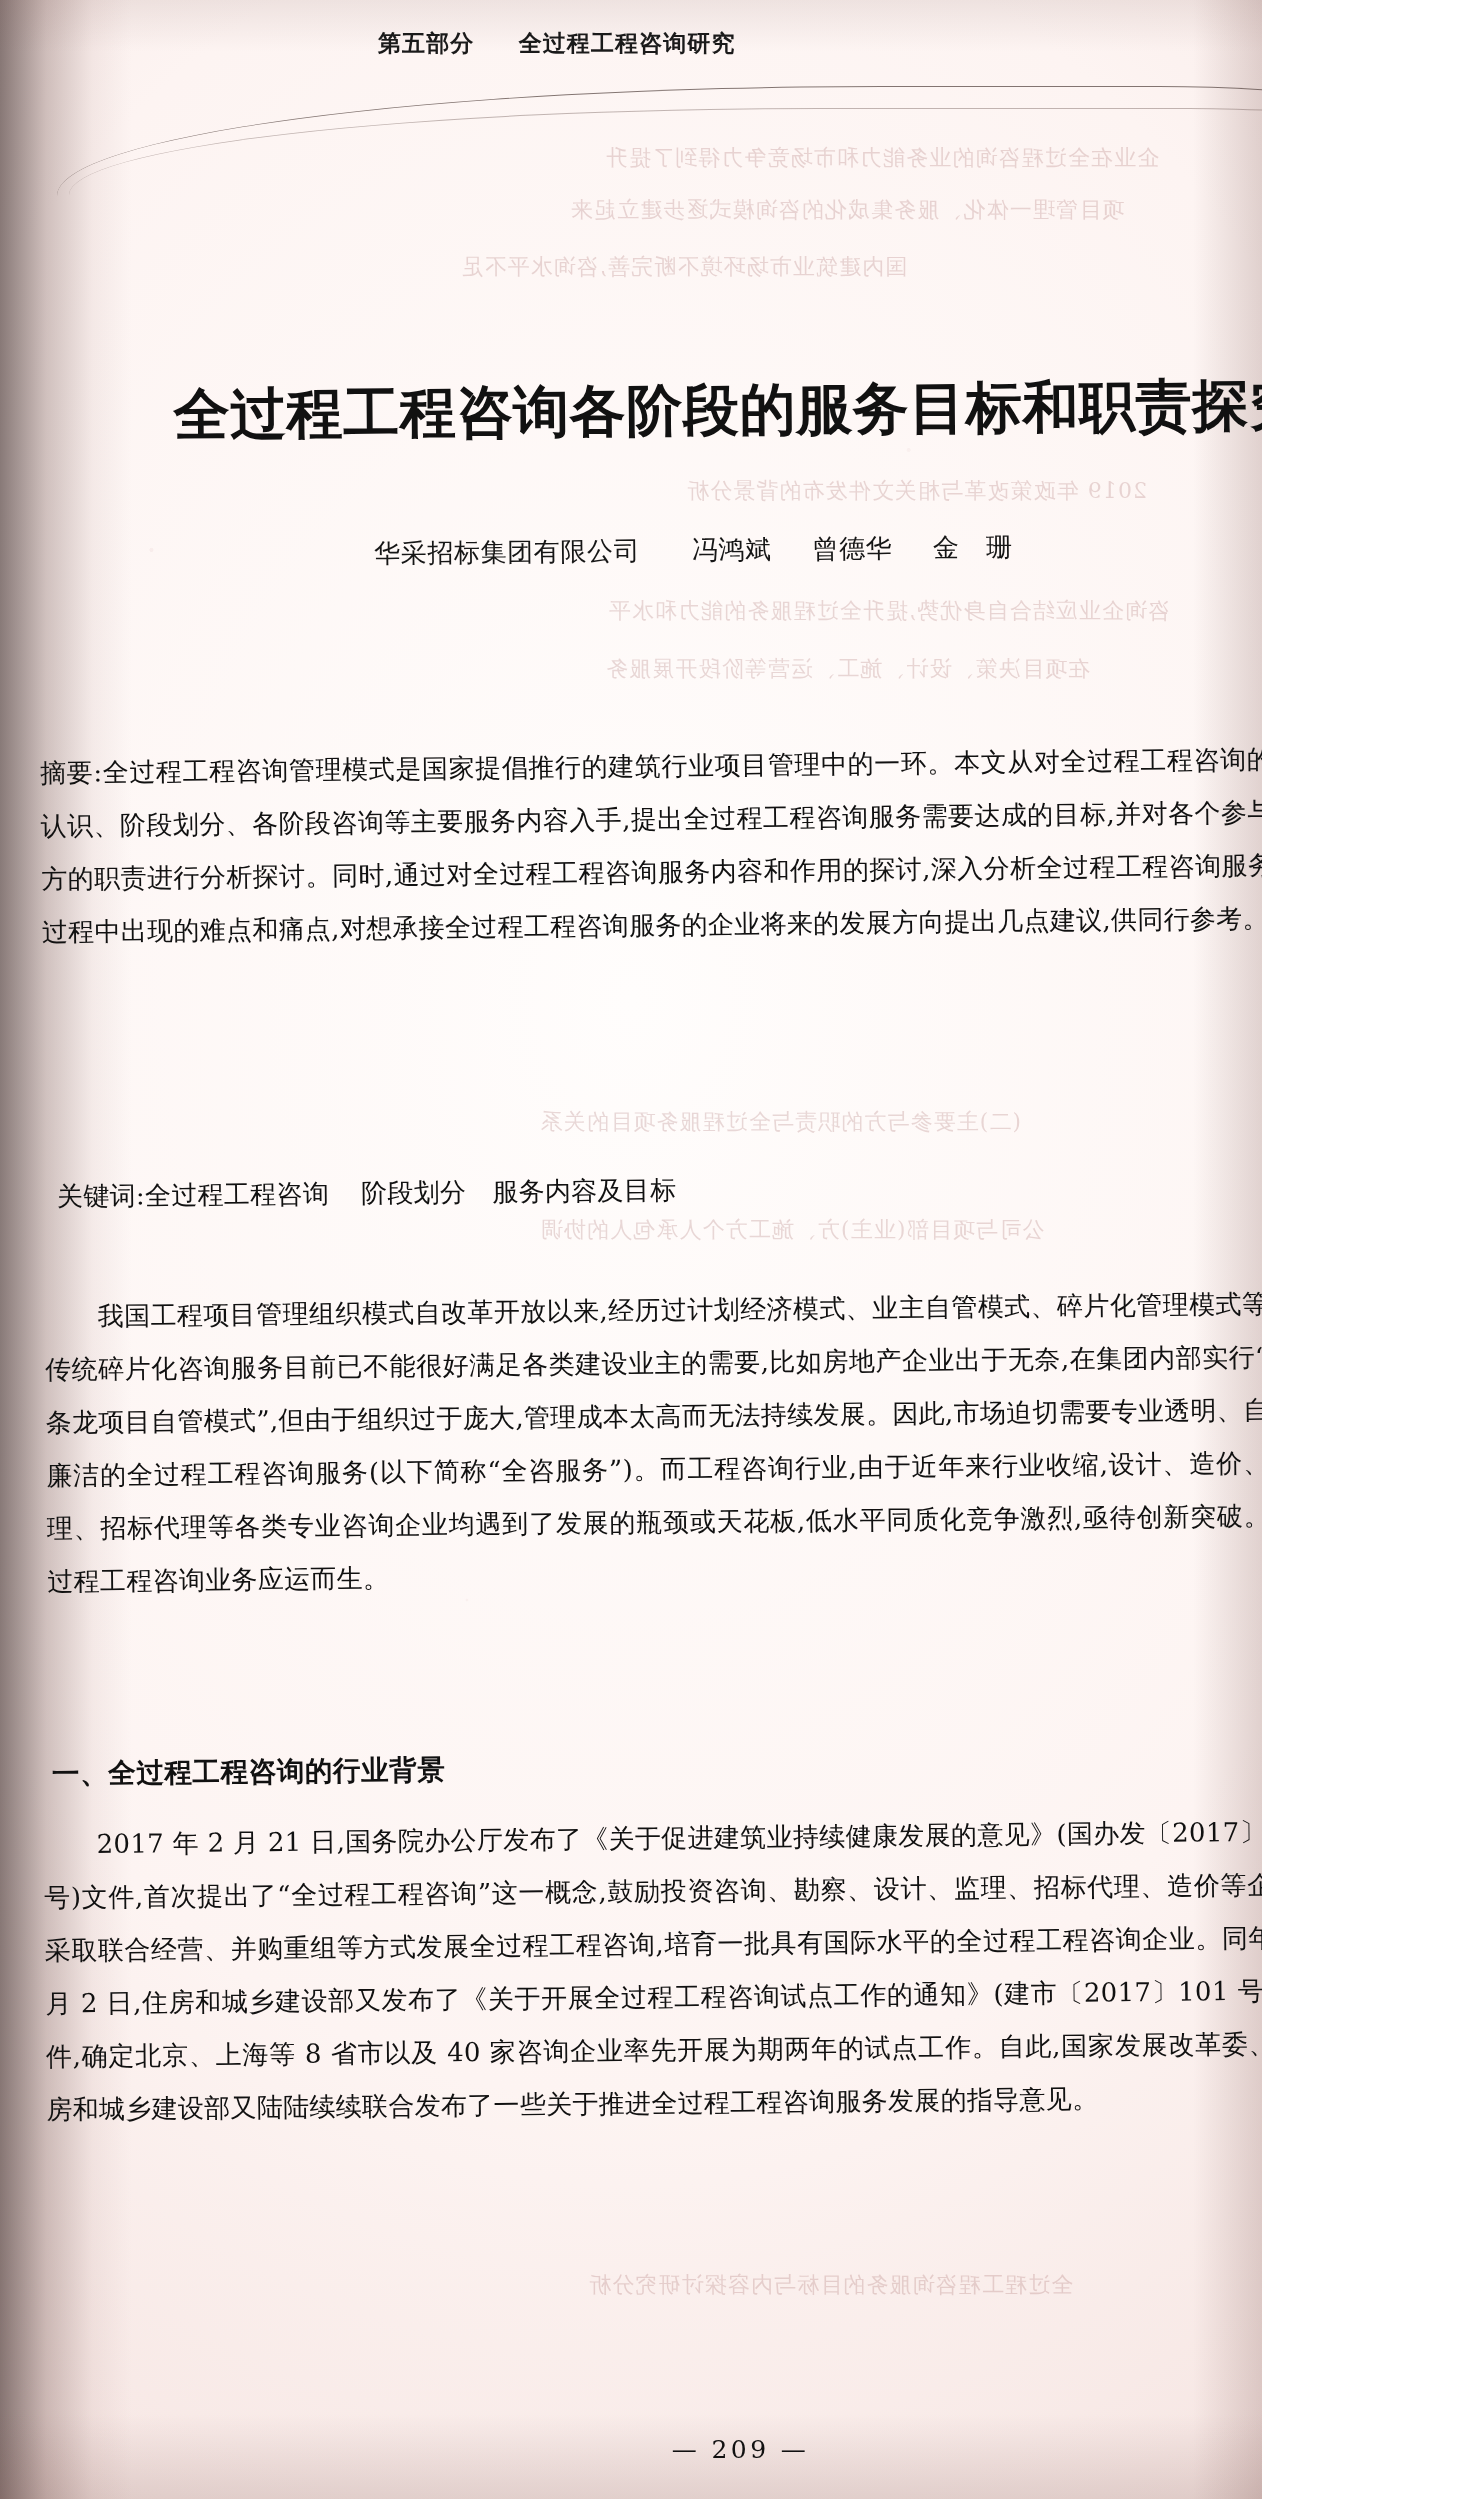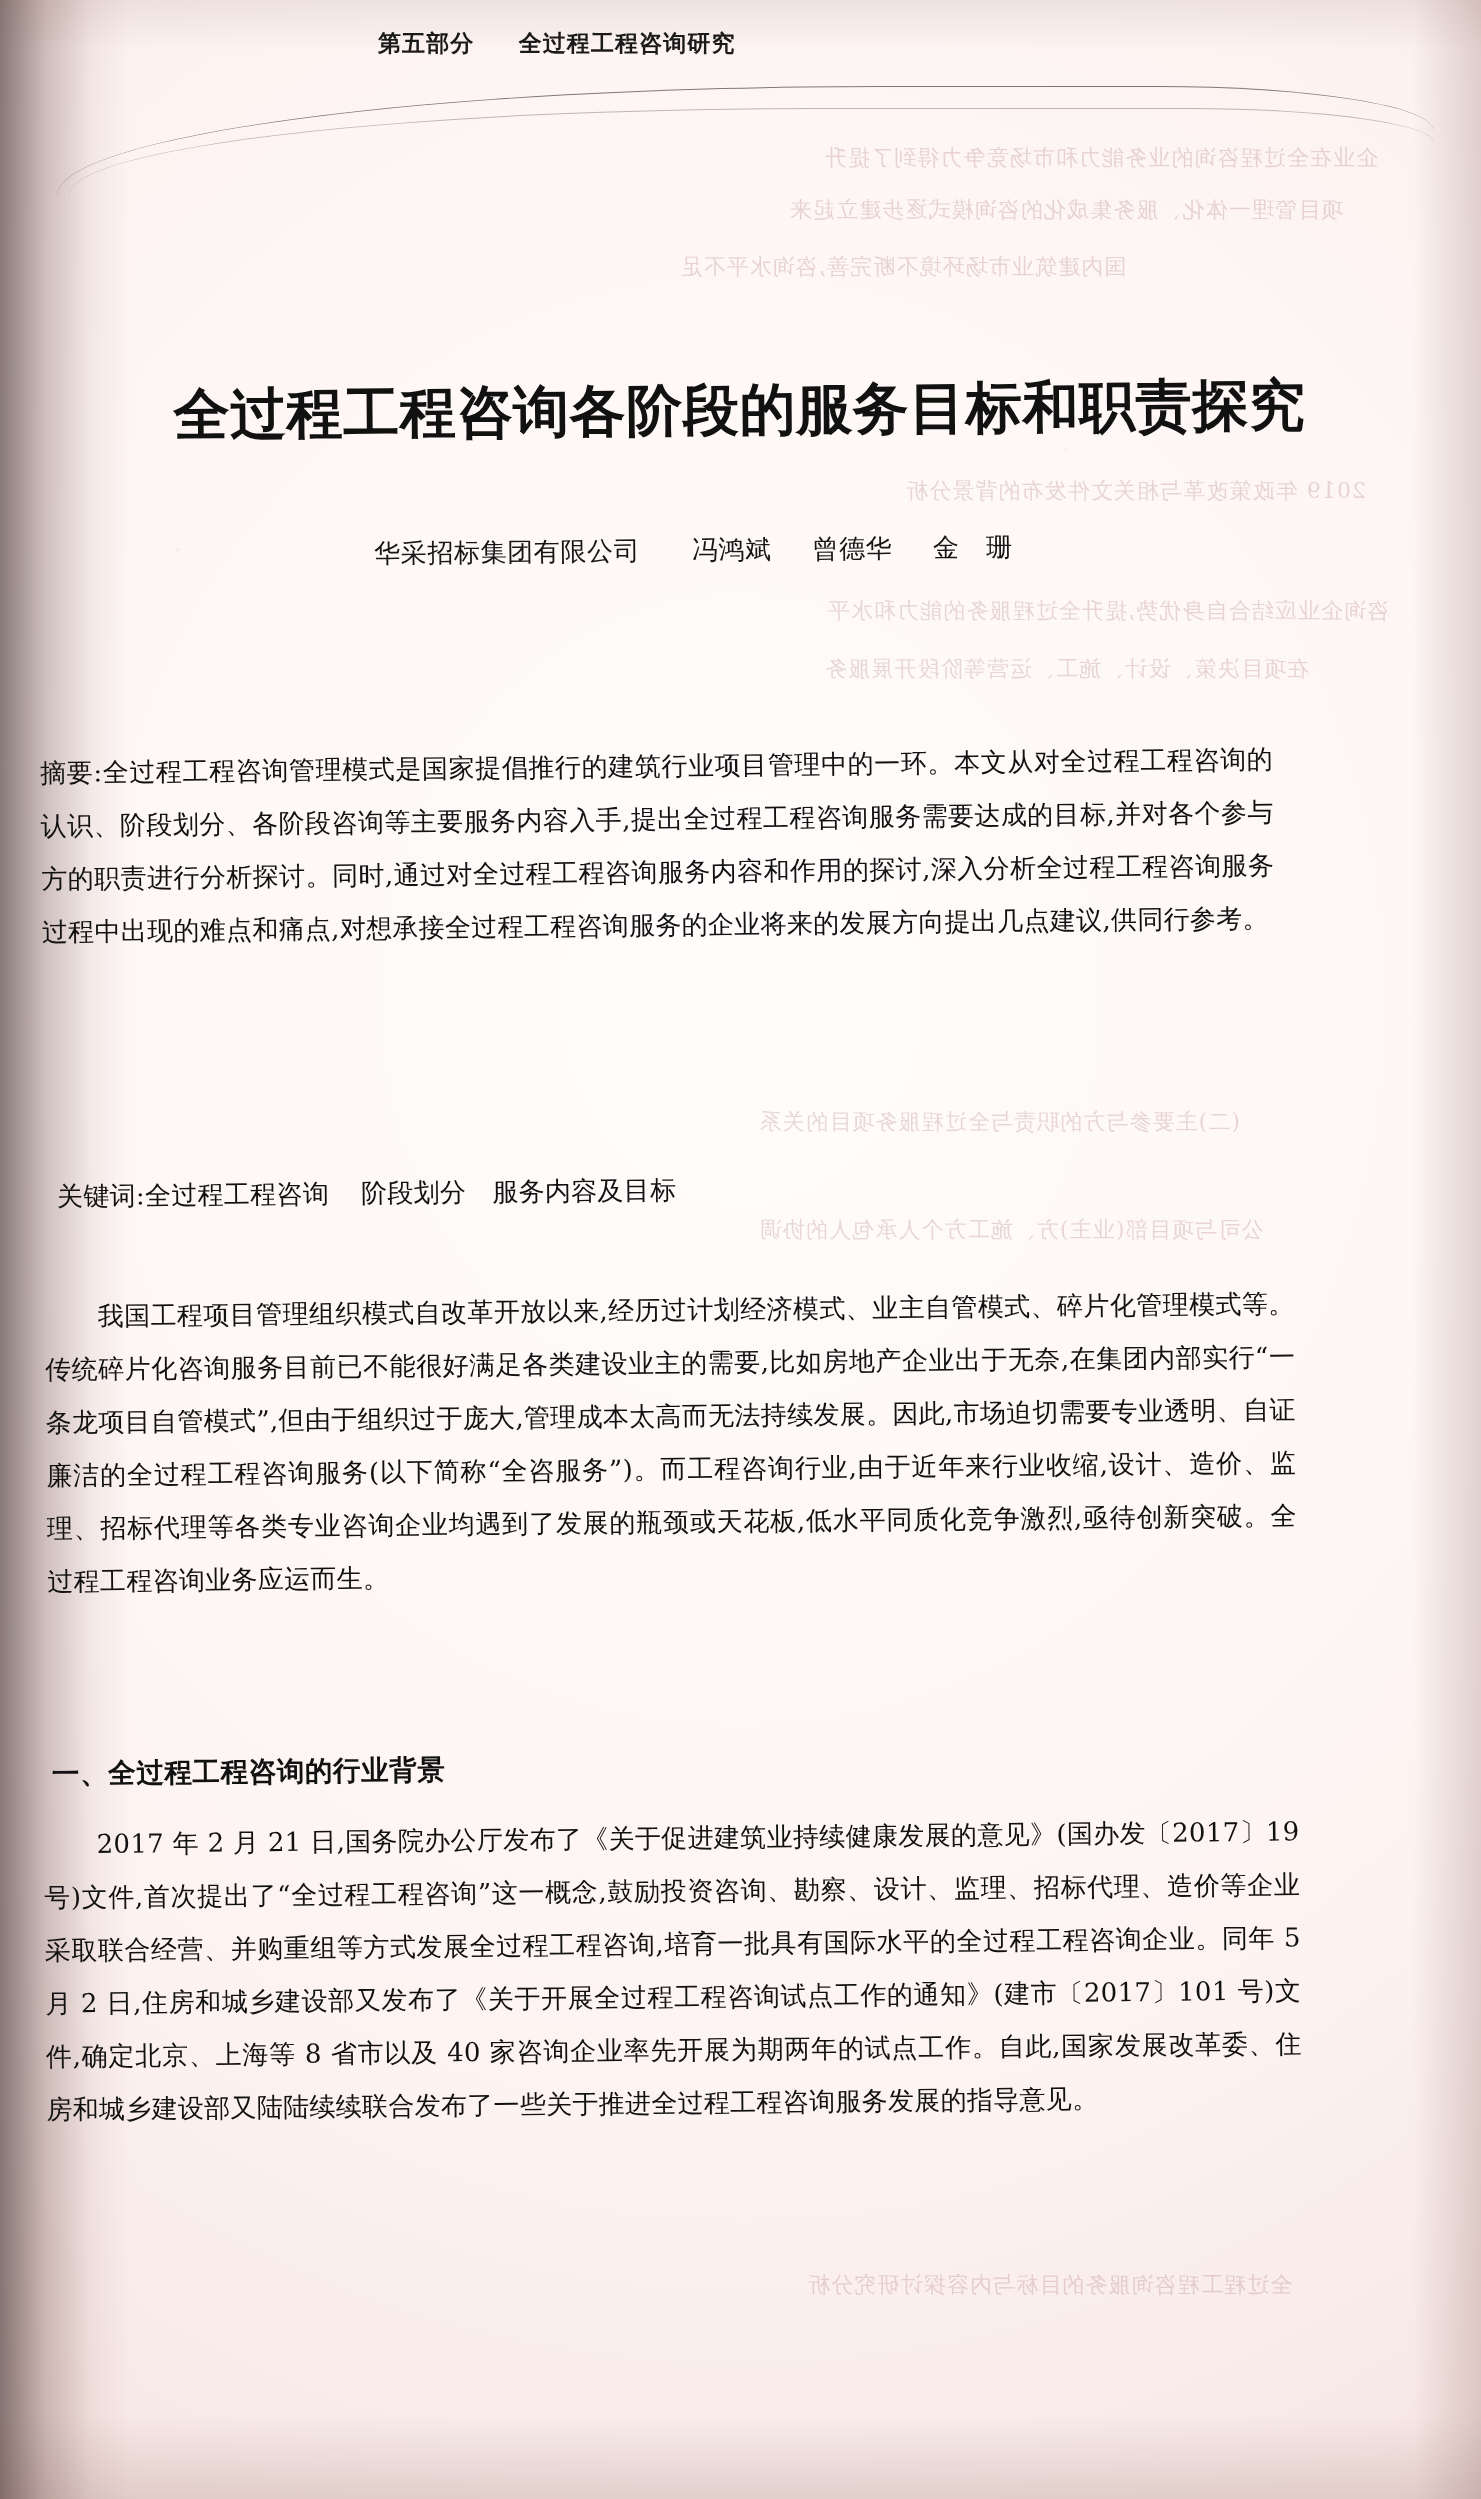--- a/index.html
+++ b/index.html
@@ -5,21 +5,21 @@
   html, body {
     margin: 0;
     padding: 0;
     background: #ffffff;
   }
   body {
     font-family: "DejaVu Serif", "Liberation Serif", serif;
   }
   .page {
     position: relative;
-    width: 1481px;
+    width: 1262px;
     height: 2500px;
     overflow: hidden;
     background: #f0abfc;
   }
   
   .paper-base {
     position: absolute;
     inset: 0;
     background:
       radial-gradient(ellipse 120% 80% at 50% 40%, #fffdfc 0%, #fdf4f2 55%, #f6e6e3 85%, #eed7d3 100%);
@@ -254,14 +254,15 @@
   <div class="block para-1">
     <span class="indent"></span><span>我国工程项目管理组织模式自改革开放以来,经历过计划经济模式、业主自管模式、碎片化管理模式等。传统碎片化咨询服务目前已不能很好满足各类建设业主的需要,比如房地产企业出于无奈,在集团内部实行“一条龙项目自管模式”,但由于组织过于庞大,管理成本太高而无法持续发展。因此,市场迫切需要专业透明、自证廉洁的全过程工程咨询服务(以下简称“全咨服务”)。而工程咨询行业,由于近年来行业收缩,设计、造价、监理、招标代理等各类专业咨询企业均遇到了发展的瓶颈或天花板,低水平同质化竞争激烈,亟待创新突破。全过程工程咨询业务应运而生。</span>
   </div>
 
   <div class="section-head">一、全过程工程咨询的行业背景</div>
 
   <div class="block para-2">
     <span class="indent"></span><span>2017 年 2 月 21 日,国务院办公厅发布了《关于促进建筑业持续健康发展的意见》(国办发〔2017〕19 号)文件,首次提出了“全过程工程咨询”这一概念,鼓励投资咨询、勘察、设计、监理、招标代理、造价等企业采取联合经营、并购重组等方式发展全过程工程咨询,培育一批具有国际水平的全过程工程咨询企业。同年 5 月 2 日,住房和城乡建设部又发布了《关于开展全过程工程咨询试点工作的通知》(建市〔2017〕101 号)文件,确定北京、上海等 8 省市以及 40 家咨询企业率先开展为期两年的试点工作。自此,国家发展改革委、住房和城乡建设部又陆陆续续联合发布了一些关于推进全过程工程咨询服务发展的指导意见。</span>
   </div>
 
+  <div class="page-number">— 209 —</div>
 </div>
 
 
 </body></html>

